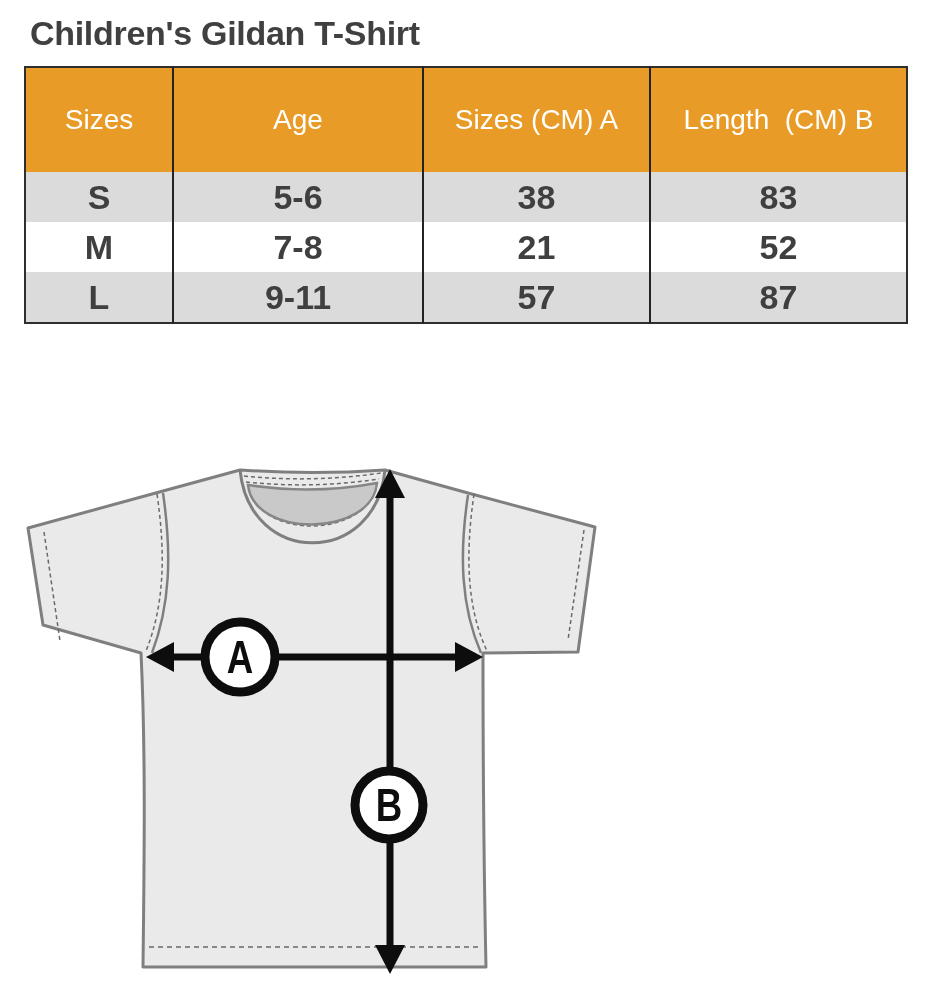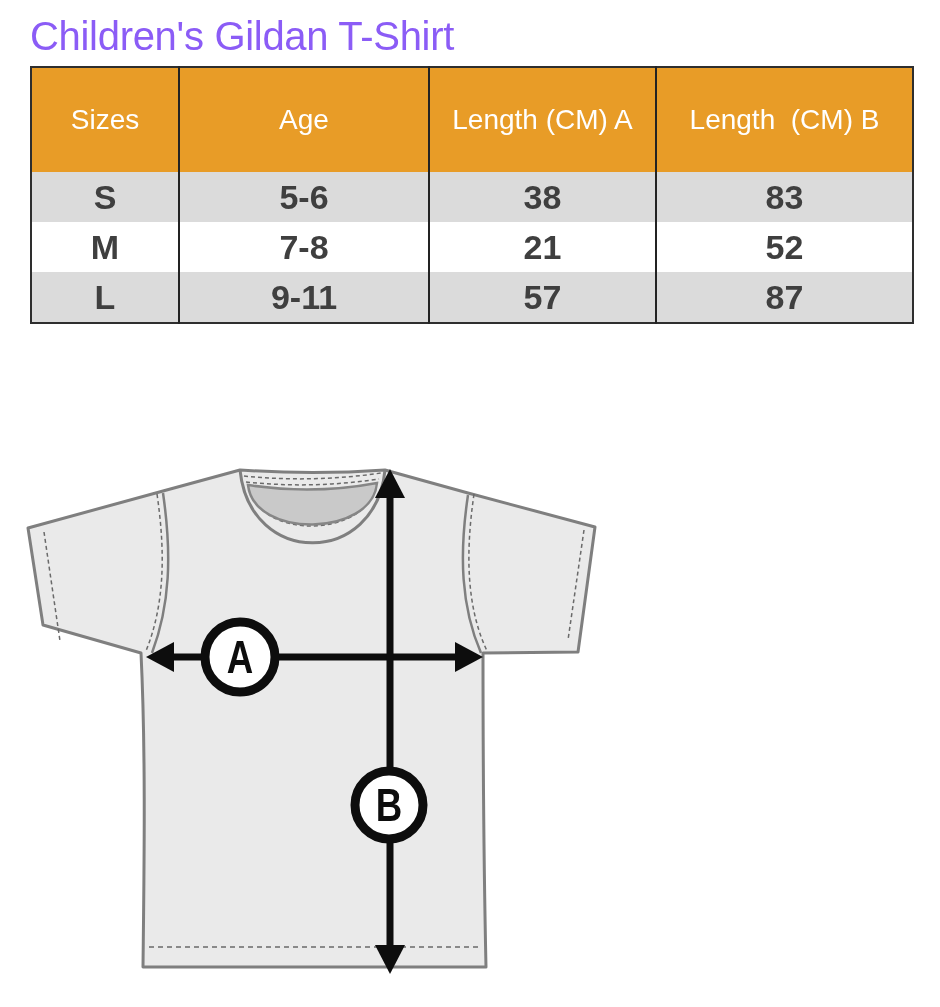--- a/index.html
+++ b/index.html
@@ -3,25 +3,25 @@
 <meta charset="utf-8">
 <style>
   html, body { margin: 0; padding: 0; background: #ffffff; }
   body {
     width: 940px; height: 1007px;
     position: relative; overflow: hidden;
     font-family: "Liberation Sans", sans-serif;
   }
   .page-title {
     position: absolute; left: 30px; top: 14px;
-    font-size: 40px; font-weight: normal; color: #8b5cf6;
+    font-size: 34px; font-weight: bold; color: #404040;
     letter-spacing: -0.3px; white-space: pre;
   }
   table.size-chart {
-    position: absolute; left: 30px; top: 66px;
+    position: absolute; left: 24px; top: 66px;
     width: 882px;
     border-collapse: collapse; table-layout: fixed;
     border: 2px solid #2e2e2e;
   }
   table.size-chart th {
     background: #E89C27; color: #ffffff;
     height: 102px; font-size: 28px; font-weight: 400;
     text-align: center; vertical-align: middle;
     border-right: 2px solid #232323; white-space: pre;
   }
@@ -49,21 +49,21 @@
   <colgroup>
     <col style="width:148px">
       <col style="width:250px">
       <col style="width:227px">
       <col style="width:257px">
   </colgroup>
   <thead>
     <tr>
       <th>Sizes</th>
       <th>Age</th>
-      <th>Length (CM) A</th>
+      <th>Sizes (CM) A</th>
       <th>Length  (CM) B</th>
     </tr>
   </thead>
   <tbody>
     <tr>
       <td>S</td>
       <td>5-6</td>
       <td>38</td>
       <td>83</td>
     </tr>

